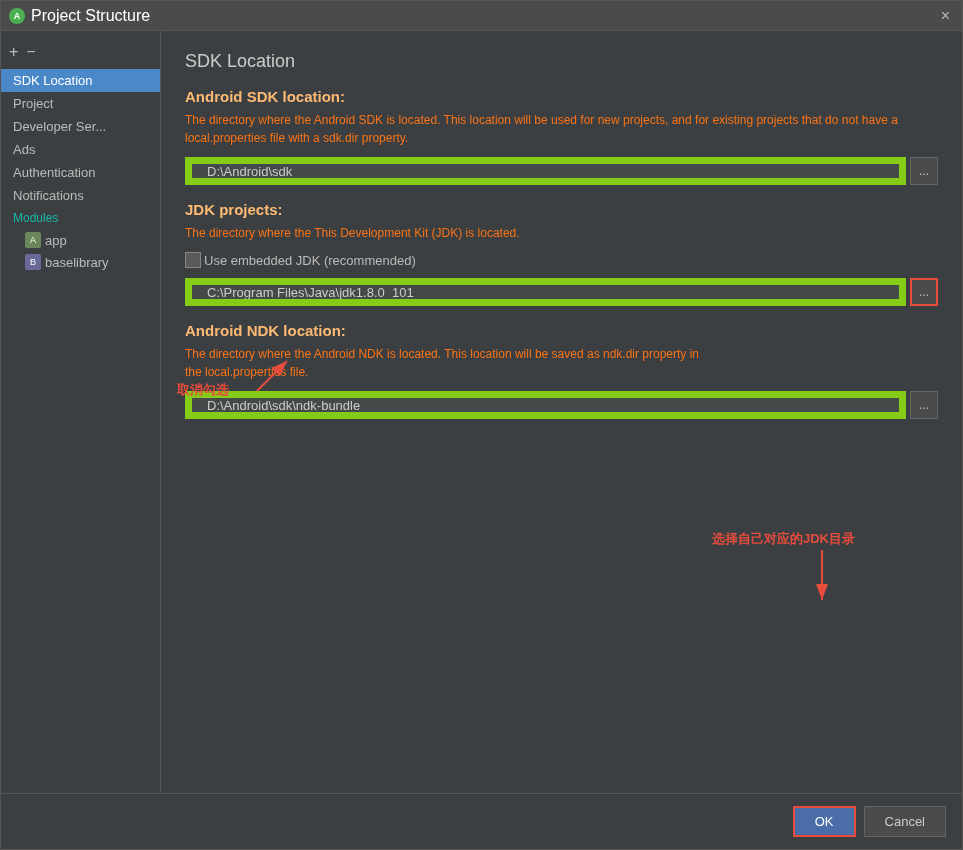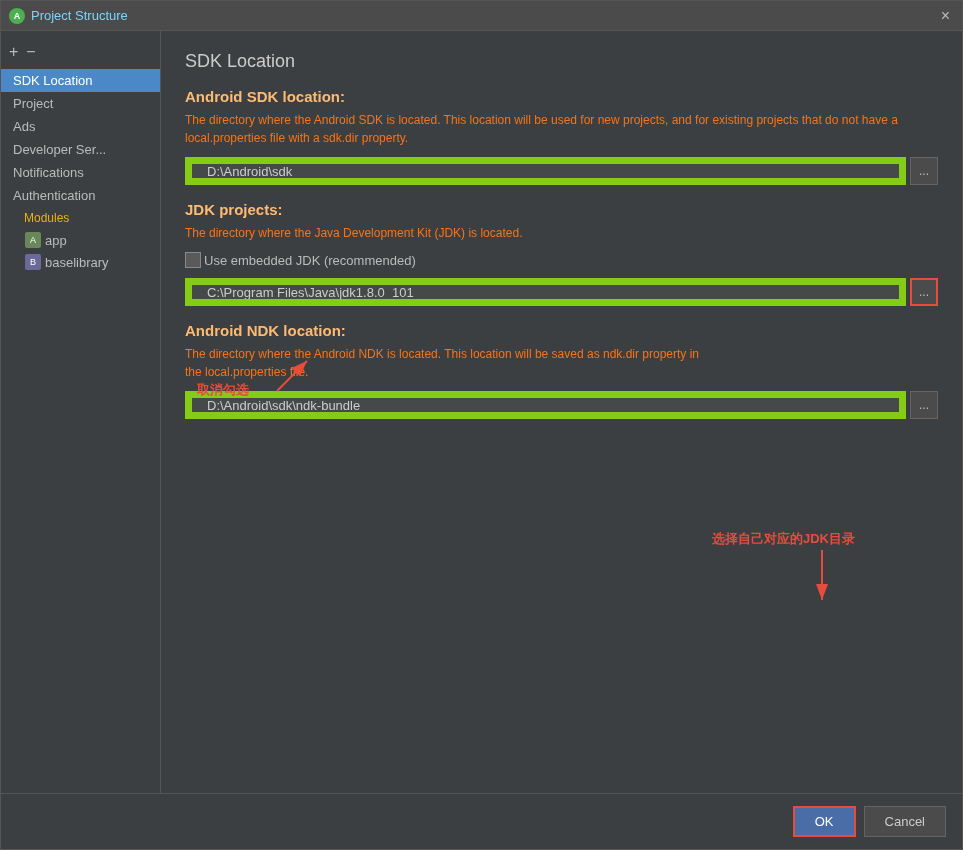--- a/index.html
+++ b/index.html
@@ -38,22 +38,22 @@
       border-radius: 50%;
       display: flex;
       align-items: center;
       justify-content: center;
       font-size: 9px;
       color: white;
       font-weight: bold;
     }
     .title-bar-title {
       flex: 1;
-      color: #7dd3fc;
-      font-size: 13px;
+      color: #ffffff;
+      font-size: 16px;
     }
     .title-bar-close {
       cursor: pointer;
       color: #bbbbbb;
       font-size: 16px;
       padding: 0 4px;
     }
     .dialog-body {
       display: flex;
       flex: 1;
@@ -83,22 +83,22 @@
       font-size: 13px;
       white-space: nowrap;
       overflow: hidden;
       text-overflow: ellipsis;
     }
     .sidebar-item.active {
       background: #4a88c7;
       color: white;
     }
     .sidebar-section {
-      padding: 4px 23px;
-      color: #eab308;
+      padding: 4px 12px;
+      color: #14b8a6;
       font-size: 12px;
     }
     .sidebar-module-item {
       padding: 3px 8px 3px 24px;
       cursor: pointer;
       color: #bbbbbb;
       font-size: 13px;
       display: flex;
       align-items: center;
       gap: 4px;
@@ -228,24 +228,24 @@
 
   <div class="dialog-body">
 
     <div class="sidebar">
       <div class="sidebar-toolbar">
         <span>+</span>
         <span>−</span>
       </div>
       <div class="sidebar-item active">SDK Location</div>
       <div class="sidebar-item">Project</div>
+      <div class="sidebar-item">Developer Ser...</div>
       <div class="sidebar-item">Ads</div>
-      <div class="sidebar-item">Developer Ser...</div>
+      <div class="sidebar-item">Authentication</div>
       <div class="sidebar-item">Notifications</div>
-      <div class="sidebar-item">Authentication</div>
       <div class="sidebar-section">Modules</div>
       <div class="sidebar-module-item">
         <span class="module-icon">A</span>
         <span>app</span>
       </div>
       <div class="sidebar-module-item">
         <span class="module-icon" style="background:#6a6a9a;">B</span>
         <span>baselibrary</span>
       </div>
     </div>
@@ -254,41 +254,41 @@
       <div class="section-title">SDK Location</div>
 
       <div class="subsection-title">Android SDK location:</div>
       <div class="description-text">The directory where the Android SDK is located. This location will be used for new projects, and for existing projects that do not have a local.properties file with a sdk.dir property.</div>
       <div class="input-row">
         <input class="text-input" type="text" value="D:\Android\sdk" style="">
         <button class="browse-btn">...</button>
       </div>
 
       <div class="subsection-title">JDK projects:</div>
-      <div class="description-text">The directory where the Java Development Kit (JDK) is located.</div>
+      <div class="description-text">The directory where the This Development Kit (JDK) is located.</div>
       <div class="checkbox-row">
         <div class="checkbox-box"></div>
         <span>Use embedded JDK (recommended)</span>
       </div>
       <div class="input-row">
         <input class="text-input" type="text" value="C:\Program Files\Java\jdk1.8.0_101" style="">
         <button class="browse-btn highlighted">...</button>
       </div>
 
       <div class="subsection-title">Android NDK location:</div>
       <div class="description-text">
         <span>The directory where the Android NDK is located. This location will be saved as ndk.dir property in</span><br>
         <span>the local.properties file.</span>
       </div>
       <div class="input-row">
         <input class="text-input" type="text" value="D:\Android\sdk\ndk-bundle" style="">
         <button class="browse-btn">...</button>
       </div>
 
-      <div style="position:absolute; left: 36px; top: 310px; pointer-events:none;">
+      <div style="position:absolute; left: 16px; top: 310px; pointer-events:none;">
         <svg width="120" height="60">
           <defs>
             <marker id="arrowhead1" markerWidth="8" markerHeight="6" refX="8" refY="3" orient="auto">
               <polygon points="0 0, 8 3, 0 6" fill="#e74c3c"></polygon>
             </marker>
           </defs>
           <line x1="80" y1="50" x2="110" y2="20" stroke="#e74c3c" stroke-width="2" marker-end="url(#arrowhead1)"></line>
         </svg>
         <div class="arrow-text" style="position:absolute; top:40px; left:0;">取消勾选</div>
       </div>

